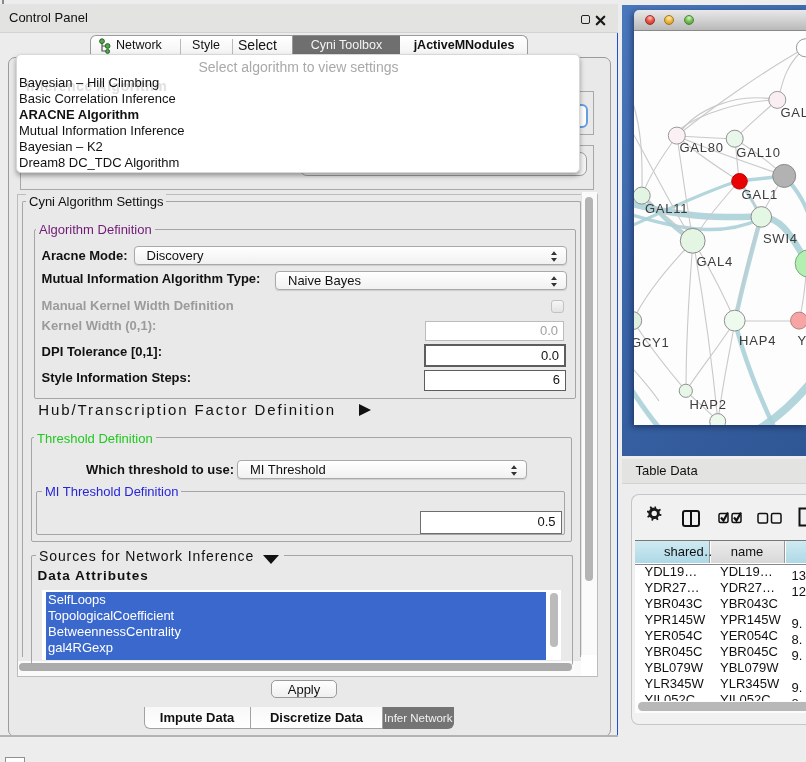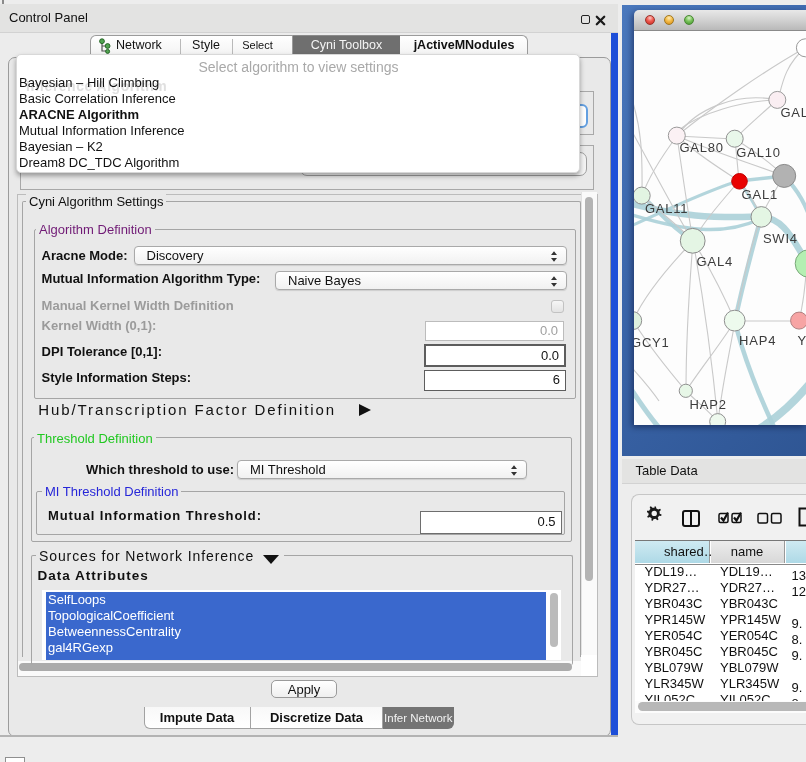--- a/index.html
+++ b/index.html
@@ -12,21 +12,21 @@
 .combo { position:absolute; border:1px solid #a9a9a9; border-radius:4px; background:linear-gradient(#ffffff,#f1f1f1); line-height:17px; padding-left:12px; box-shadow:0 1px 1px rgba(0,0,0,0.12); }
 .combo .arr { position:absolute; right:7px; top:0; bottom:0; width:10px; }
 .arr svg { display:block; }
 .gbox { position:absolute; border:1px solid #a5a5a5; border-radius:2px; }
 .gtitle { position:absolute; line-height:15px; height:15px; background:#e9e9e9; padding:0 3px; white-space:nowrap; }
 </style>
 </head>
 <body>
 <div class="abs" style="left:2px;top:0;width:1.5px;height:5px;background:#8a8a8a;"></div>
 
-<div class="abs" id="cpwin" style="left:0;top:4px;width:618px;height:732px;background:#ececec;border-right:7px solid #1d4ed8;">
+<div class="abs" id="cpwin" style="left:0;top:4px;width:618px;height:732px;background:#ececec;border-right:1px solid #1d4ed8;">
 
   <div class="abs" style="left:0;top:0;width:618px;height:29px;background:#e3e3e2;border-bottom:1px solid #d2d2d2;">
     <div class="abs" style="left:9px;top:6px;line-height:16px;">Control Panel</div>
 
     <div class="abs" style="left:581px;top:11px;width:9px;height:9px;border:1.5px solid #222;border-radius:2px;"></div>
 
     <svg class="abs" style="left:595px;top:10.5px;" width="11" height="11" viewBox="0 0 11 11">
         <path d="M1.8 1.8 L9.2 9.2 M9.2 1.8 L1.8 9.2" stroke="#1a1a1a" stroke-width="2.3" stroke-linecap="round"></path>
       </svg>
   </div>
@@ -41,21 +41,21 @@
     <div class="abs" style="left:141.5px;top:4px;width:1px;height:15px;background:#b9b9b9;"></div>
 
     <svg class="abs" style="left:9px;top:3px;" width="13" height="16" viewBox="0 0 13 16">
       <path d="M3 4 L3 13 L7 13 M3 8 L7 8" stroke="#555" stroke-width="1.2" fill="none"></path>
       <circle cx="3" cy="3.2" r="2.4" fill="#53a553" stroke="#1c5c1c" stroke-width="0.9"></circle>
       <circle cx="8.6" cy="8" r="2.4" fill="#53a553" stroke="#1c5c1c" stroke-width="0.9"></circle>
       <circle cx="8.6" cy="13.4" r="2" fill="#53a553" stroke="#1c5c1c" stroke-width="0.9"></circle>
     </svg>
     <div class="abs" style="left:26px;top:1.5px;line-height:16px;font-size:12.5px;">Network</div>
     <div class="abs" style="left:90px;top:1.5px;width:52px;text-align:center;line-height:16px;font-size:12.5px;">Style</div>
-    <div class="abs" style="left:137px;top:1.5px;width:61px;text-align:center;line-height:16px;font-size:11px;">Select</div>
+    <div class="abs" style="left:137px;top:1.5px;width:61px;text-align:center;line-height:16px;font-size:14px;">Select</div>
     <div class="abs" style="left:203px;top:1.5px;width:107px;text-align:center;line-height:16px;font-size:12.5px;color:#f4f4f4;">Cyni Toolbox</div>
     <div class="abs b" style="left:310px;top:1.5px;width:128px;text-align:center;line-height:16px;font-size:12.5px;">jActiveMNodules</div>
   </div>
 
   <div class="abs" style="left:20px;top:87px;width:574px;height:44px;border:1px solid #a8a8a8;"></div>
   <div class="abs" style="left:400px;top:99.5px;width:188px;height:24px;border:2.5px solid #639fe0;border-radius:6px;background:#fff;"></div>
   <div class="abs" style="left:20px;top:140.5px;width:574px;height:45px;border:1px solid #a8a8a8;"></div>
   <div class="abs" style="left:300px;top:148px;width:287px;height:24px;border:1px solid #9e9e9e;border-radius:7px;background:#f4f4f4;"></div>
 
   <div class="abs" style="left:16.5px;top:190px;width:581.5px;height:482.5px;border:1px solid #bcbcbc;"></div>
@@ -118,21 +118,20 @@
         <svg width="10" height="19" viewBox="0 0 10 19">
           <path d="M5 4.2 L8 8 L2 8 Z" fill="#333"></path>
           <path d="M5 14.8 L8 11 L2 11 Z" fill="#333"></path>
         </svg>
       </span>
   </div>
 
   <div class="gbox" style="left:36px;top:486.5px;width:529px;height:44.5px;"></div>
   <div class="gtitle" style="left:42px;top:480px;color:#2626d8;">MI Threshold Definition</div>
 
-  <div class="lbl b" style="left:48px;top:503.5px;letter-spacing:0.9px;">Mutual Information Threshold:</div>
   <div class="field" style="left:419.5px;top:506.5px;width:142px;height:23px;border:1.5px solid #6e6e6e;line-height:20px;">0.5</div>
 
   <div class="gbox" style="left:31px;top:551px;width:541.5px;height:110px;border-bottom:none;"></div>
   <div class="gtitle" style="left:36px;top:544.5px;font-size:14px;letter-spacing:0.9px;padding-right:30px;">Sources for Network Inference</div>
   <div class="abs" style="left:263px;top:551px;width:0;height:0;border-top:9px solid #111;border-left:8px solid transparent;border-right:8px solid transparent;"></div>
 
   <div class="lbl b" style="left:37.6px;top:564px;font-size:13.5px;letter-spacing:1px;">Data Attributes</div>
 
   <div class="abs" style="left:42px;top:586px;width:518.5px;height:70px;background:#fff;"></div>
   <div class="abs" style="left:46px;top:587.8px;width:500px;height:68px;background:#3a68cd;"></div>

